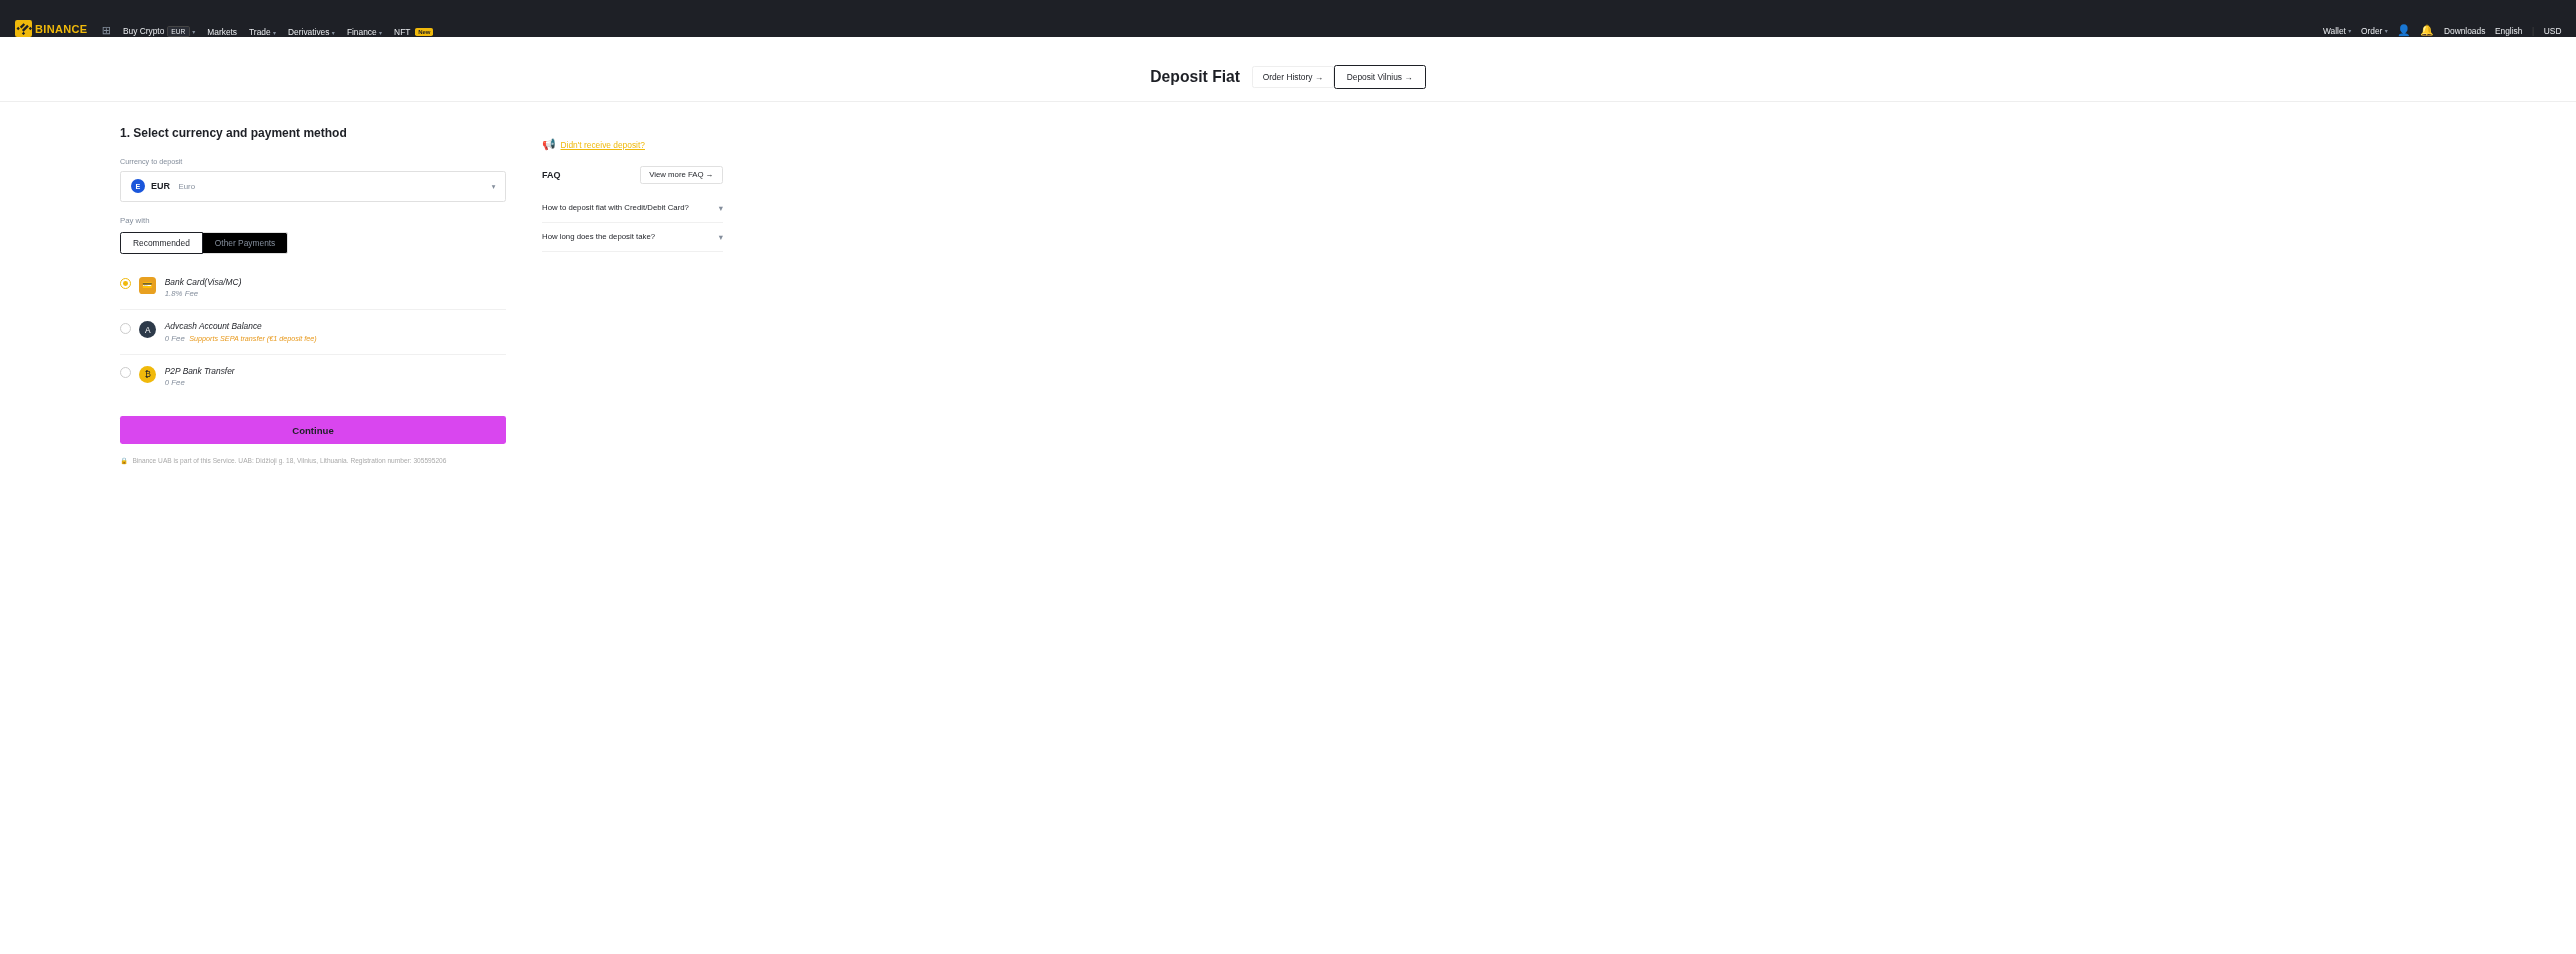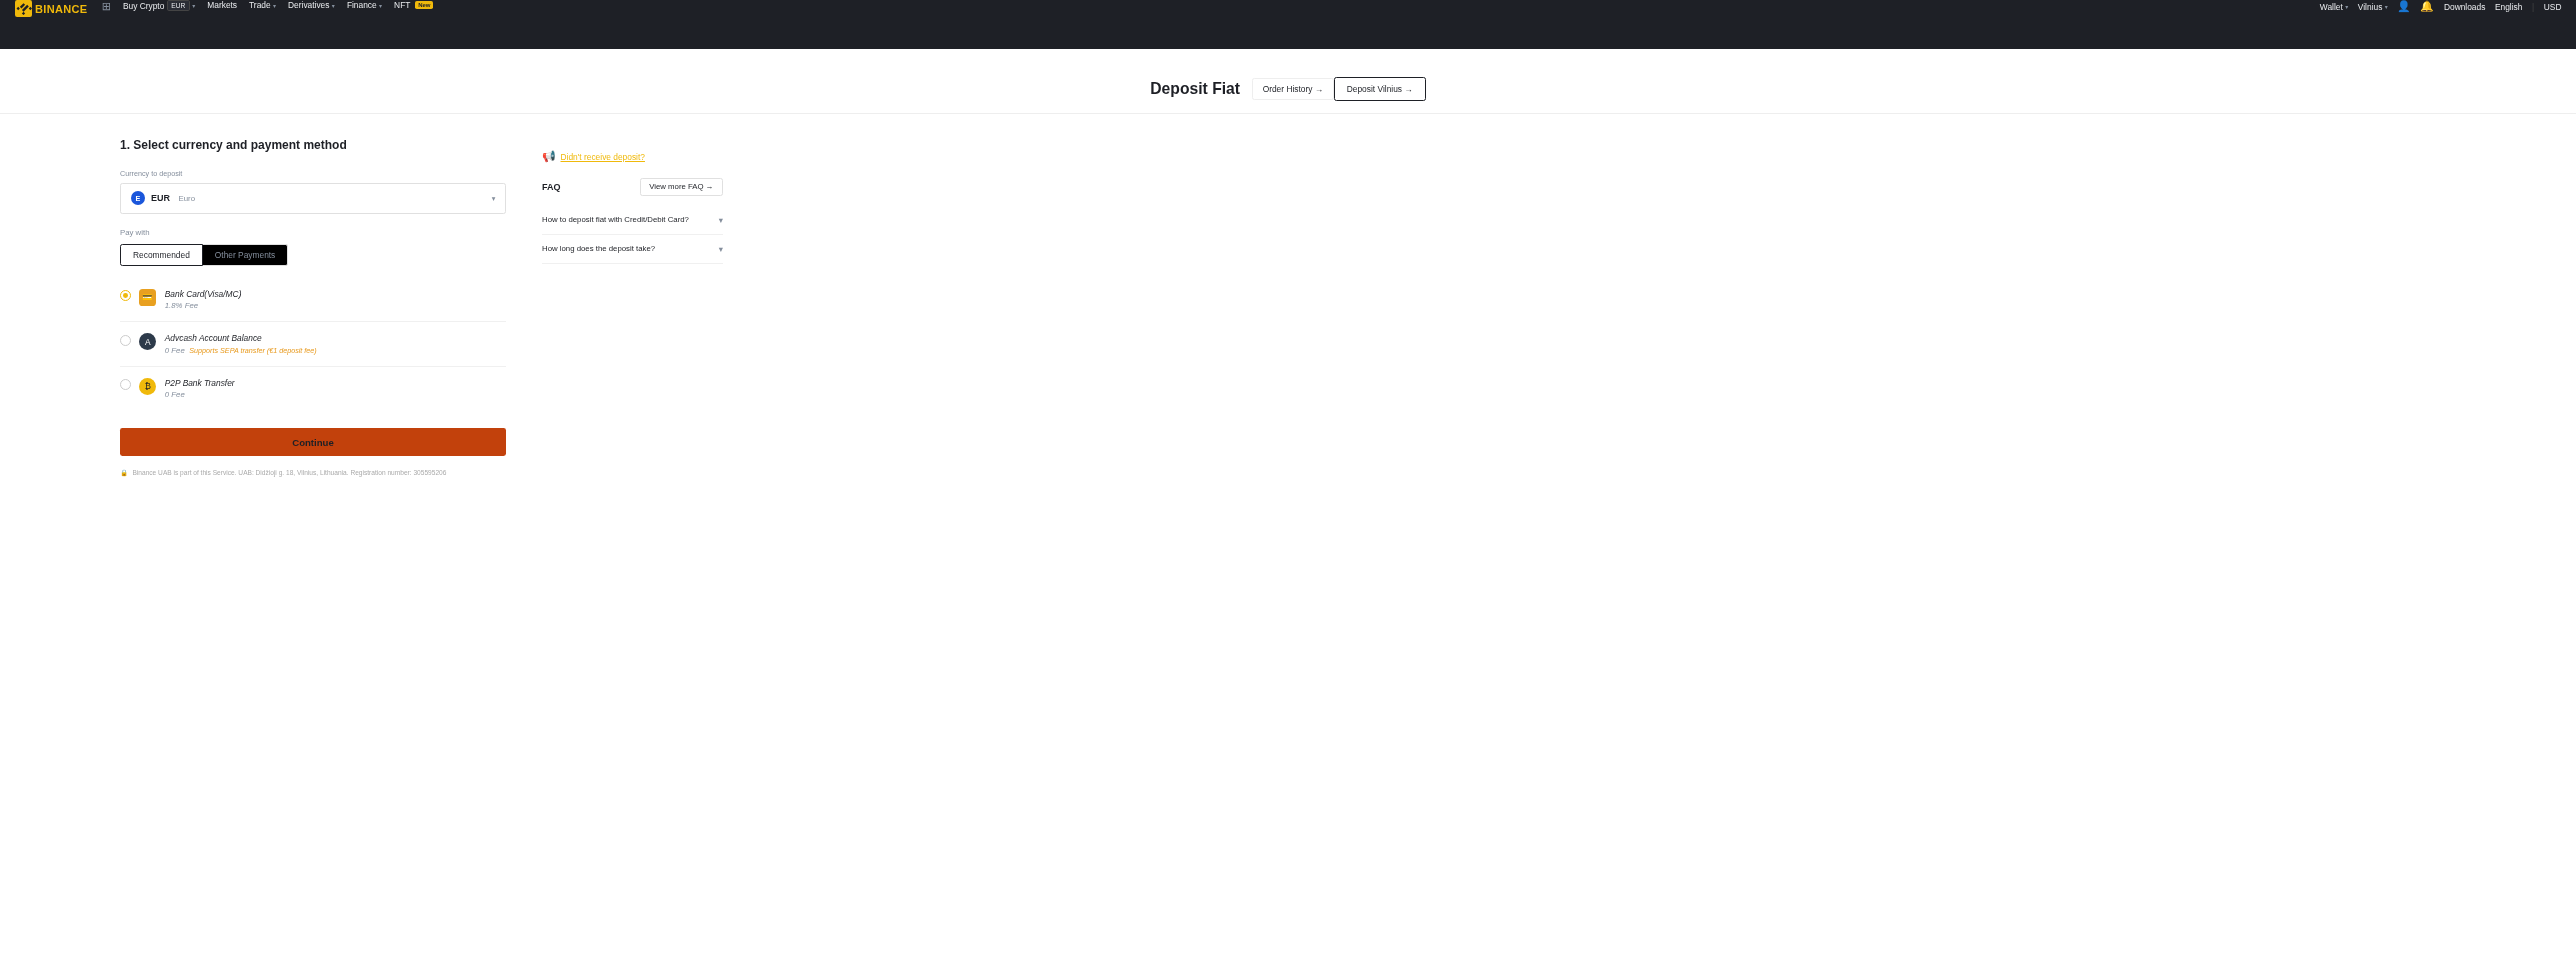--- a/index.html
+++ b/index.html
@@ -2,23 +2,23 @@
 <html style="font-size:9.6px"><head>
   <meta charset="utf-8">
   <style>
     * { margin: 0; padding: 0; box-sizing: border-box; }
     body { font-family: -apple-system, BlinkMacSystemFont, 'Segoe UI', sans-serif; background: #f5f5f5; min-height: 100vh; }
 
     
     .navbar {
       background: #1e2026;
       display: flex;
-      align-items: flex-start;
+      align-items: flex-end;
       padding: 0 14.5px;
-      height: 49px;
+      height: 37px;
       gap: 12px;
     }
     .navbar-logo {
       display: flex; align-items: center; gap: 3.6px; text-decoration: none;
     }
     .logo-icon {
       width: 17px; height: 17px;
     }
     .logo-text {
       color: #f0b90b; font-weight: 700; font-size: 11px; letter-spacing: 0.3px;
@@ -113,21 +113,21 @@
     }
     .payment-icon.card { background: #e8a020; color: #fff; }
     .payment-icon.advcash { background: #2d3a4a; color: #fff; border-radius: 50%; }
     .payment-icon.p2p { background: #f0b90b; color: #1e2026; border-radius: 50%; }
     .payment-info { flex: 1; font-style: italic; }
     .payment-name { font-size: 8.4px; font-weight: 500; color: #1e2026; margin-bottom: 2.4px; }
     .payment-fee { font-size: 7.8px; color: #848e9c; }
     .sepa-note { color: #e89b20; font-size: 7.2px; margin-left: 2.4px; }
 
     .continue-btn {
-      width: 100%; padding: 8.4px; background: #c2410c; border: none; border-radius: 2.4px;
+      width: 100%; padding: 8.4px; background: #d946ef; border: none; border-radius: 2.4px;
       font-size: 9.6px; font-weight: 600; color: #1e2026; cursor: pointer; margin-top: 18px;
     }
 
     .footer-note { font-size: 6.6px; color: #aaa; margin-top: 12px; line-height: 1.5; }
     .footer-icon { margin-right: 2.4px; }
 
     
     .didnt-receive {
       display: flex; align-items: center; gap: 4.8px; margin-bottom: 14.5px;
     }
@@ -185,21 +185,21 @@
     <span>NFT</span>
     <span class="nav-badge">New</span>
   </div>
 
   <div class="navbar-right">
     <div class="nav-item">
       <span>Wallet</span>
       <span class="nav-chevron">▾</span>
     </div>
     <div class="nav-item">
-      <span>Vilnius</span>
+      <span>Order</span>
       <span class="nav-chevron">▾</span>
     </div>
     <span class="nav-icon-btn">👤</span>
     <span class="nav-icon-btn">🔔</span>
     <span class="nav-right-text">Downloads</span>
     <span class="nav-right-text">English</span>
     <span class="nav-divider">|</span>
     <span class="nav-right-text">USD</span>
   </div>
 </nav>

